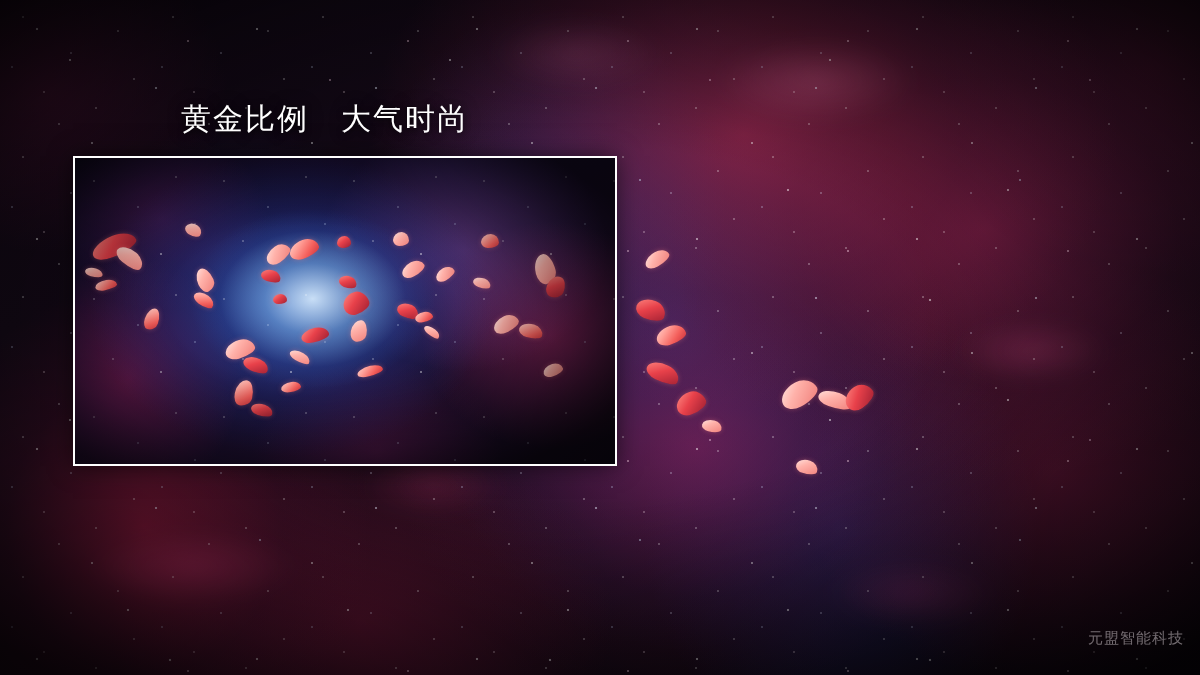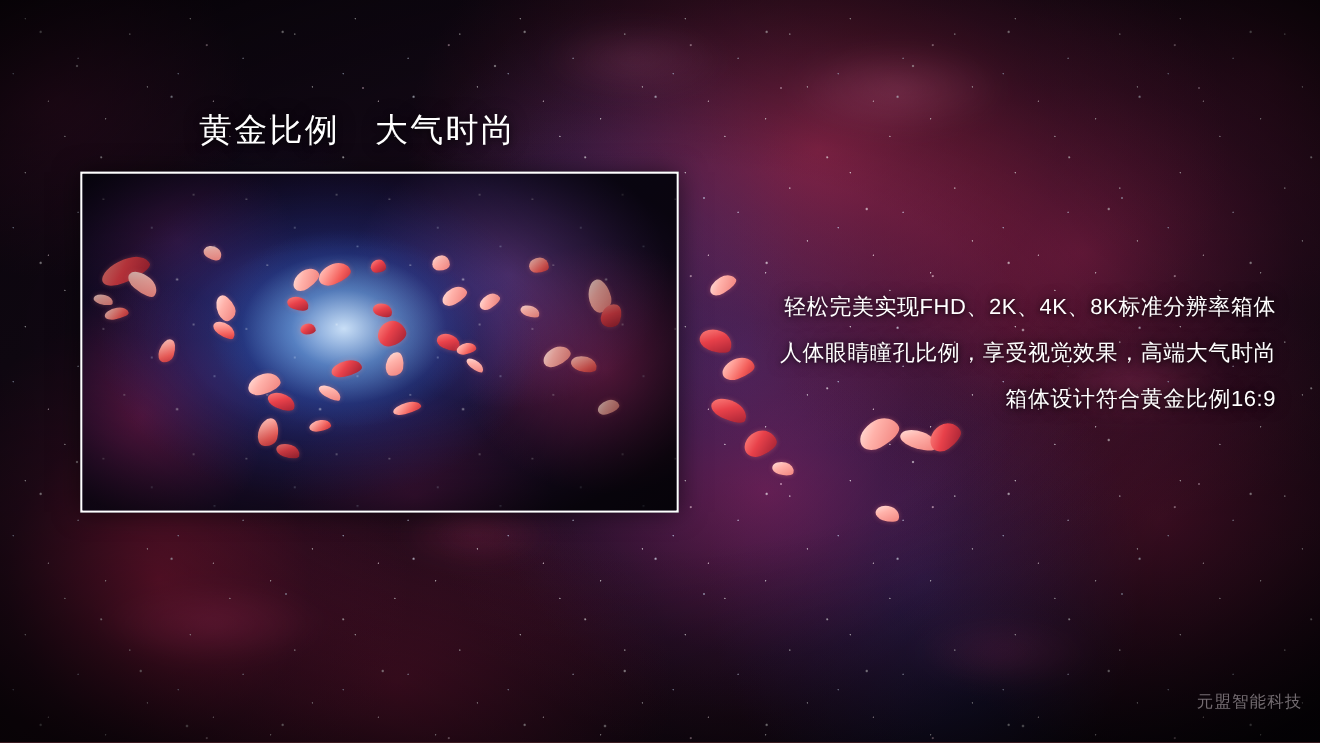--- a/index.html
+++ b/index.html
@@ -4,22 +4,21 @@
 <title>黄金比例 大气时尚</title>
 <style>
   * { margin:0; padding:0; box-sizing:border-box; }
   html,body{ width:1200px; height:675px; overflow:hidden; background:#05030a; }
   body{ font-family:"Liberation Sans","DejaVu Sans",sans-serif; }
 
   .slide{
     position:relative;
     width:1200px; height:675px;
     overflow:hidden;
-    background:#7f1d1d;
-    text-align:right;
+    background:#be185d;
   }
 
   
   .nebula-base{
     position:absolute; inset:0;
     background:
       radial-gradient(ellipse 520px 380px at 62% 20%, rgba(196,46,84,0.58) 0%, rgba(140,32,70,0.30) 42%, rgba(0,0,0,0) 72%),
       radial-gradient(ellipse 430px 340px at 82% 34%, rgba(168,38,92,0.52) 0%, rgba(96,24,62,0.26) 45%, rgba(0,0,0,0) 74%),
       radial-gradient(ellipse 400px 330px at 58% 66%, rgba(184,36,96,0.46) 0%, rgba(110,26,70,0.22) 46%, rgba(0,0,0,0) 76%),
       radial-gradient(ellipse 360px 300px at 88% 70%, rgba(150,30,74,0.42) 0%, rgba(0,0,0,0) 72%),
@@ -221,21 +220,16 @@
         <div class="petal pale" style="left: 418px; top: 158px; width: 26px; height: 16px; transform: rotate(-24deg);"></div>
         <div class="petal" style="left: 444px; top: 166px; width: 24px; height: 14px; transform: rotate(16deg);"></div>
         <div class="petal pale" style="left: 460px; top: 96px; width: 20px; height: 30px; transform: rotate(-14deg);"></div>
         <div class="petal deep" style="left: 472px; top: 118px; width: 18px; height: 22px; transform: rotate(22deg);"></div>
         <div class="petal pale" style="left: 468px; top: 206px; width: 20px; height: 12px; transform: rotate(-18deg);"></div>
         <div class="petal deep" style="left: 176px; top: 246px; width: 22px; height: 12px; transform: rotate(18deg);"></div>
       </div>
     <div class="frame-vig"></div>
   </div>
 
-  <div class="body-text">
-    <div class="line">轻松完美实现FHD、2K、4K、8K标准分辨率箱体</div>
-    <div class="line">人体眼睛瞳孔比例，享受视觉效果，高端大气时尚</div>
-    <div class="line">箱体设计符合黄金比例16:9</div>
-  </div>
 
   <div class="watermark">元盟智能科技</div>
 
 </div>
 
 </body></html>

